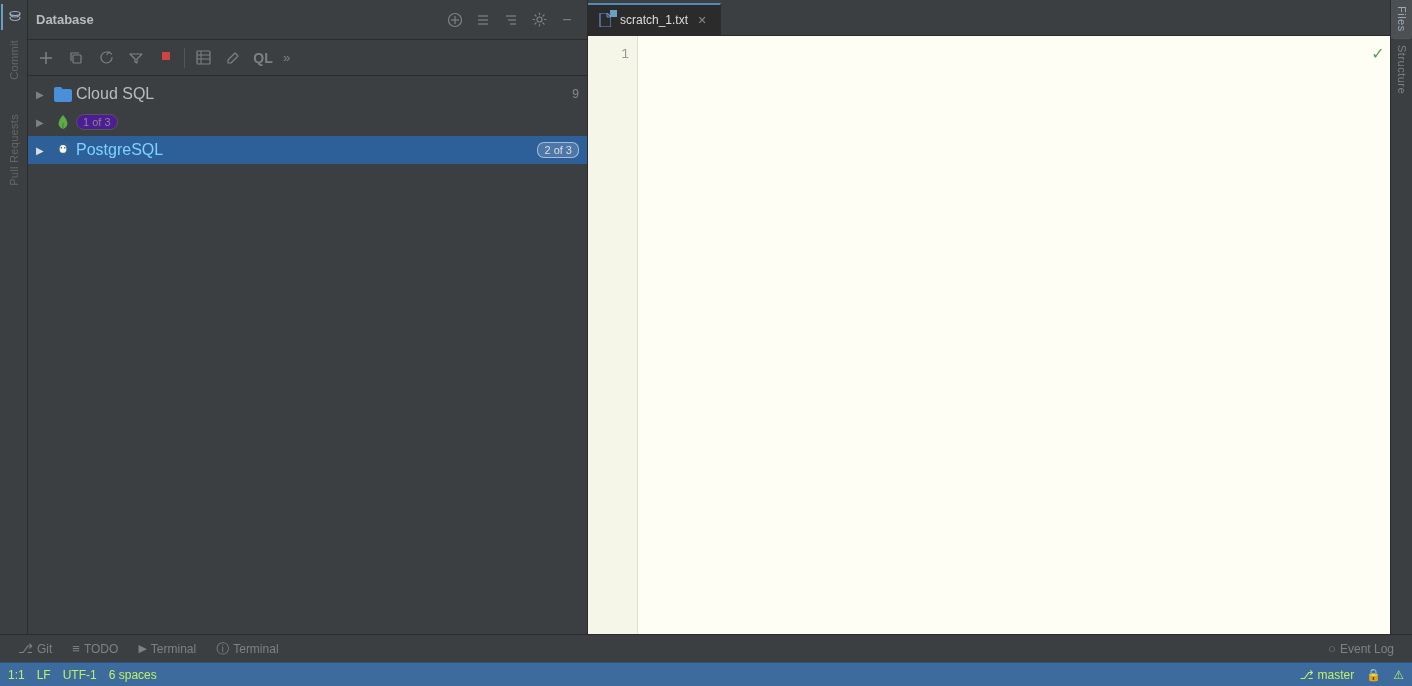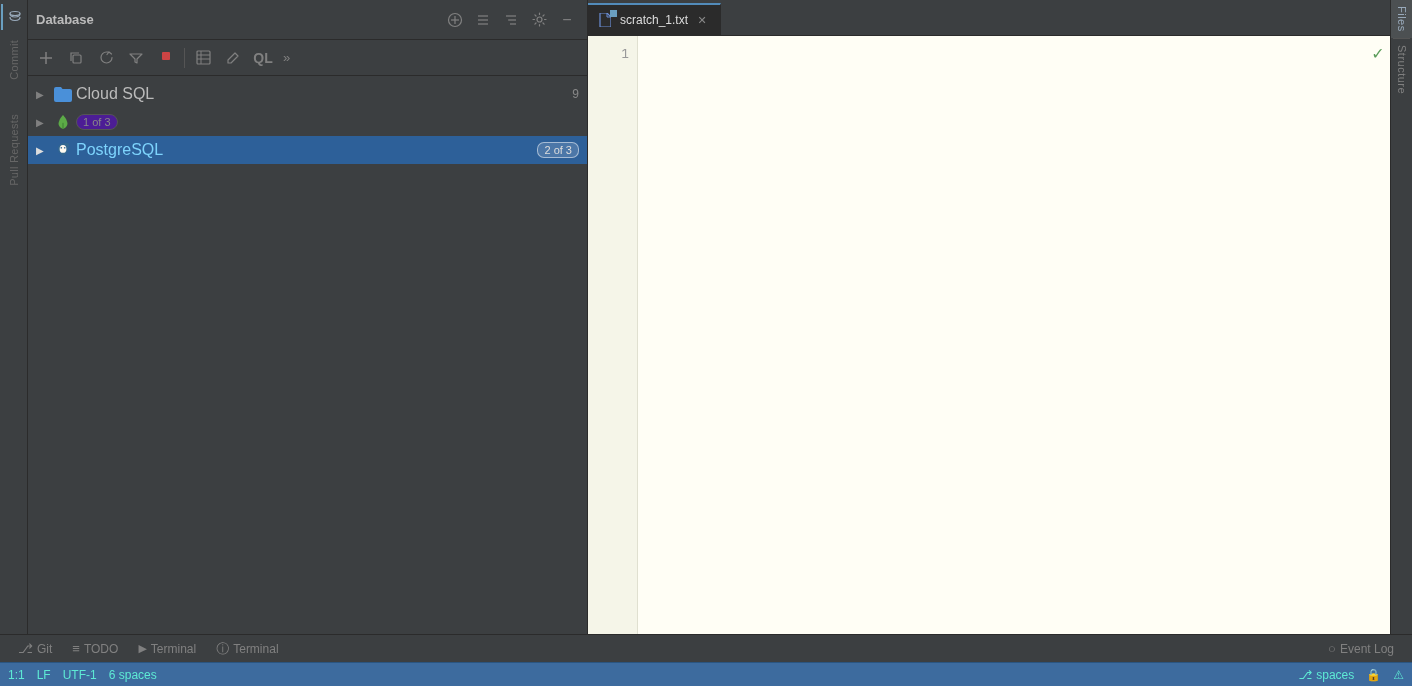--- a/index.html
+++ b/index.html
@@ -295,21 +295,21 @@
       gap: 12px;
       flex-shrink: 0;
       border-top: 1px solid #2b5580;
     }
 
     .status-item {
       display: flex;
       align-items: center;
       gap: 4px;
       font-size: 12px;
-      color: #5eead4;
+      color: #bef264;
       cursor: pointer;
       white-space: nowrap;
     }
 
     .status-spacer {
       flex: 1;
     }
 
     
     .bottom-toolbar {
@@ -638,21 +638,21 @@
     </div>
     <div class="status-item">
       <span>UTF-1</span>
     </div>
     <div class="status-item">
       <span>6 spaces</span>
     </div>
     <div class="status-spacer"></div>
     <div class="status-item">
       <span>⎇</span>
-      <span>spaces</span>
+      <span>master</span>
     </div>
     <div class="status-item">
       <span>🔒</span>
     </div>
     <div class="status-item">
       <span>⚠</span>
     </div>
   </div>
 
 </div>

